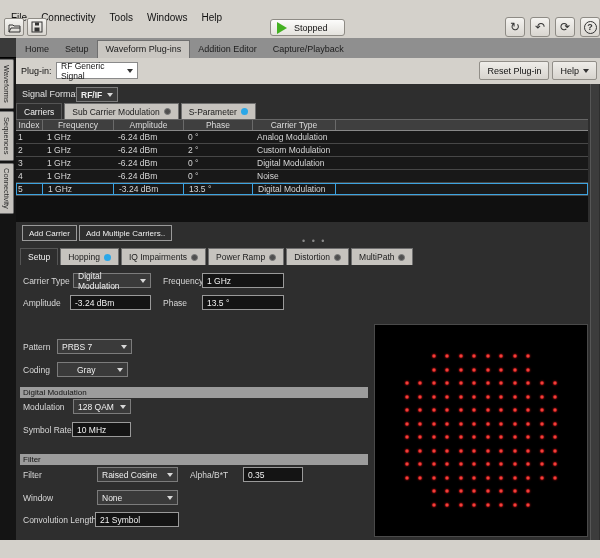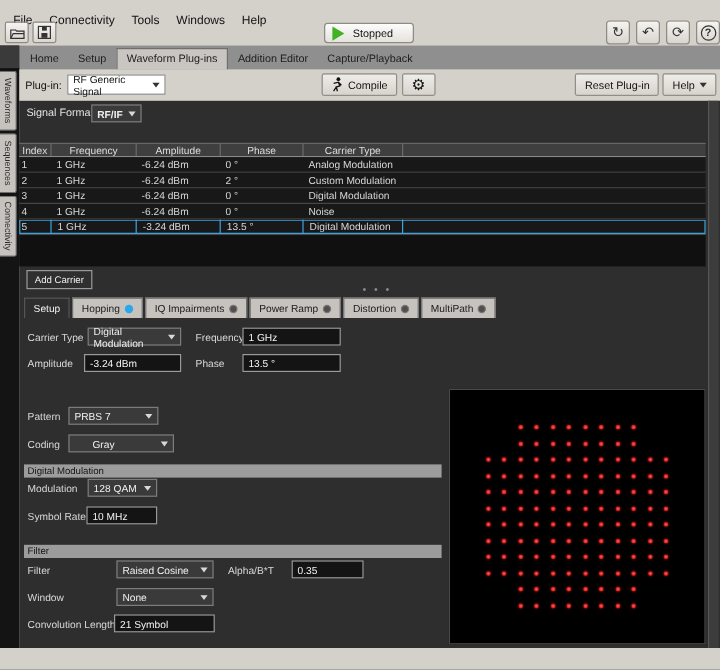--- a/index.html
+++ b/index.html
@@ -119,21 +119,21 @@
         white-space:nowrap; }
   .ghead { position:absolute; left:4px; width:348px; height:11px; background:#9c9c9c;
            color:#141414; font-size:8px; display:flex; align-items:center;
            padding-left:3px; }
   #ct-label{left:7px;top:192px;}   #ct-dd{left:57px;top:189px;width:78px;}
   #freq-label{left:147px;top:192px;} #freq-tb{left:186px;top:189px;width:82px;}
   #amp-label{left:7px;top:214px;}  #amp-tb{left:54px;top:211px;width:81px;}
   #ph-label{left:147px;top:214px;} #ph-tb{left:186px;top:211px;width:82px;}
   #g-data{top:245px;}
   #pat-label{left:7px;top:258px;}  #pat-dd{left:41px;top:255px;width:75px;}
-  #cod-label{left:7px;top:281px;}  #cod-dd{left:41px;top:278px;width:88px;padding-left:19px;}
+  #cod-label{left:7px;top:281px;}  #cod-dd{left:41px;top:278px;width:71px;padding-left:19px;}
   #g-dm{top:303px;}
   #mod-label{left:7px;top:318px;}  #mod-dd{left:57px;top:315px;width:58px;}
   #sr-label{left:7px;top:341px;}   #sr-tb{left:56px;top:338px;width:59px;}
   #g-filter{top:370px;}
   #fil-label{left:7px;top:386px;}  #fil-dd{left:81px;top:383px;width:81px;}
   #al-label{left:174px;top:386px;} #al-tb{left:227px;top:383px;width:60px;}
   #win-label{left:7px;top:409px;}  #win-dd{left:81px;top:406px;width:81px;}
   #conv-label{left:7px;top:431px;} #conv-tb{left:79px;top:428px;width:84px;}
 
   
@@ -204,32 +204,20 @@
       <div class="main-tab">Addition Editor</div>
       <div class="main-tab">Capture/Playback</div>
     </div>
 
   <div class="plugin-row">
     <span class="pl-label">Plug-in:</span>
     <div class="dd" id="plugin-dd">
       <span>RF Generic Signal</span>
       <span class="arr"></span>
     </div>
-    <div class="pr-center">
-      <div class="lite-btn">
-        <svg width="10" height="13" viewBox="0 0 10 13">
-          <circle cx="6" cy="2" r="1.6" fill="#111"></circle>
-          <path d="M2 5.5 L6 4.5 L7.2 7.5 L4.2 8.5 L5.2 12 M6 4.5 L8.5 7 M4.2 8.5 L2 12" stroke="#111" fill="none" stroke-width="1.1"></path>
-        </svg>
-        <span>Compile</span>
-      </div>
-      <div class="lite-btn">
-        <span style="font-size:13px;">⚙</span>
-      </div>
-    </div>
     <div class="pr-right">
       <div class="lite-btn">
         <span>Reset Plug-in</span>
       </div>
       <div class="lite-btn">
         <span>Help</span>
         <span class="arr" style="border-top:4px solid #333;border-left:3.5px solid transparent;border-right:3.5px solid transparent;width:0;height:0;"></span>
       </div>
     </div>
   </div>
@@ -243,20 +231,33 @@
       </div>
   </div>
 
   <div class="panel">
     <span class="sf-label">Signal Format</span>
     <div class="dd abs" id="sf-dd">
       <span>RF/IF</span>
       <span class="arr"></span>
     </div>
 
+    <div class="ctab-row" id="carrier-tabs">
+        <div class="tab active">
+          <span>Carriers</span>
+        </div>
+        <div class="tab">
+          <span>Sub Carrier Modulation</span>
+          <span class="dot off"></span>
+        </div>
+        <div class="tab">
+          <span>S-Parameter</span>
+          <span class="dot on"></span>
+        </div>
+      </div>
 
     <div class="ctable" id="carrier-table">
         <div class="thead">
           <div class="th">Index</div>
           <div class="th">Frequency</div>
           <div class="th">Amplitude</div>
           <div class="th">Phase</div>
           <div class="th">Carrier Type</div>
           <div class="th"></div>
         </div>
@@ -297,20 +298,21 @@
           <div class="tcell">1 GHz</div>
           <div class="tcell">-3.24 dBm</div>
           <div class="tcell">13.5 °</div>
           <div class="tcell">Digital Modulation</div>
           <div class="tcell"></div>
         </div>
       </div>
     <div class="tvoid"></div>
 
     <div class="btn-dark" id="btn-addcarrier">Add Carrier</div>
+    <div class="btn-dark" id="btn-addmulti">Add Multiple Carriers..</div>
 
     <div class="splitter">• • •</div>
 
     <div class="stab-row" id="setup-tabs">
         <div class="tab active">
           <span>Setup</span>
         </div>
         <div class="tab">
           <span>Hopping</span>
           <span class="dot on"></span>

